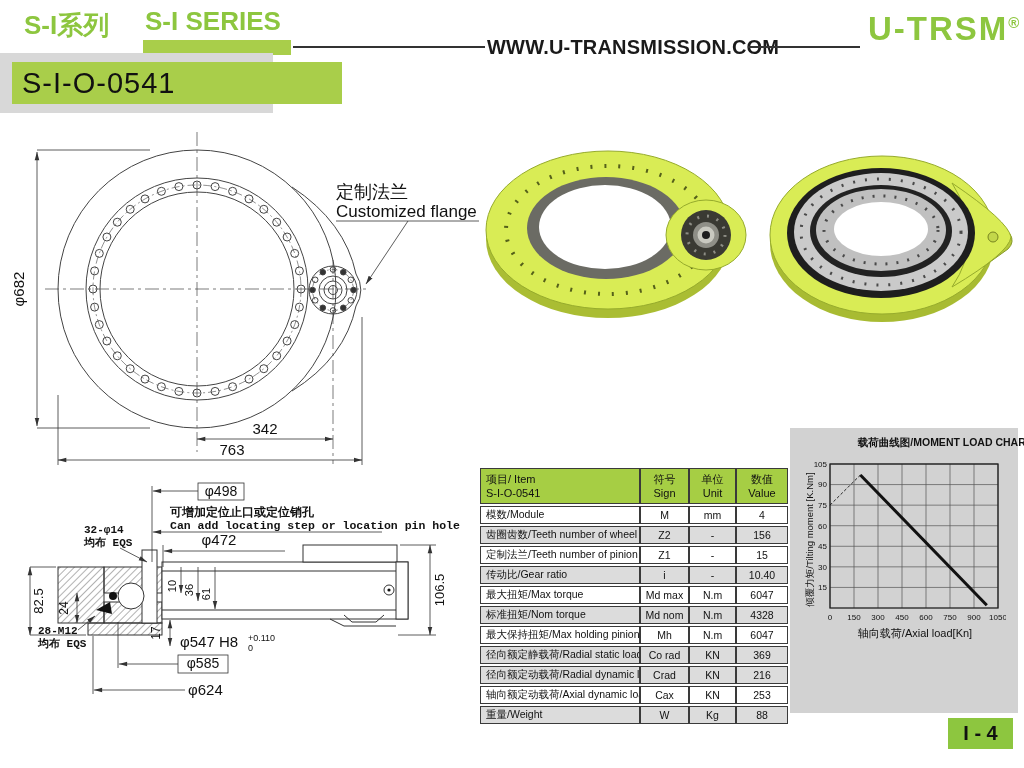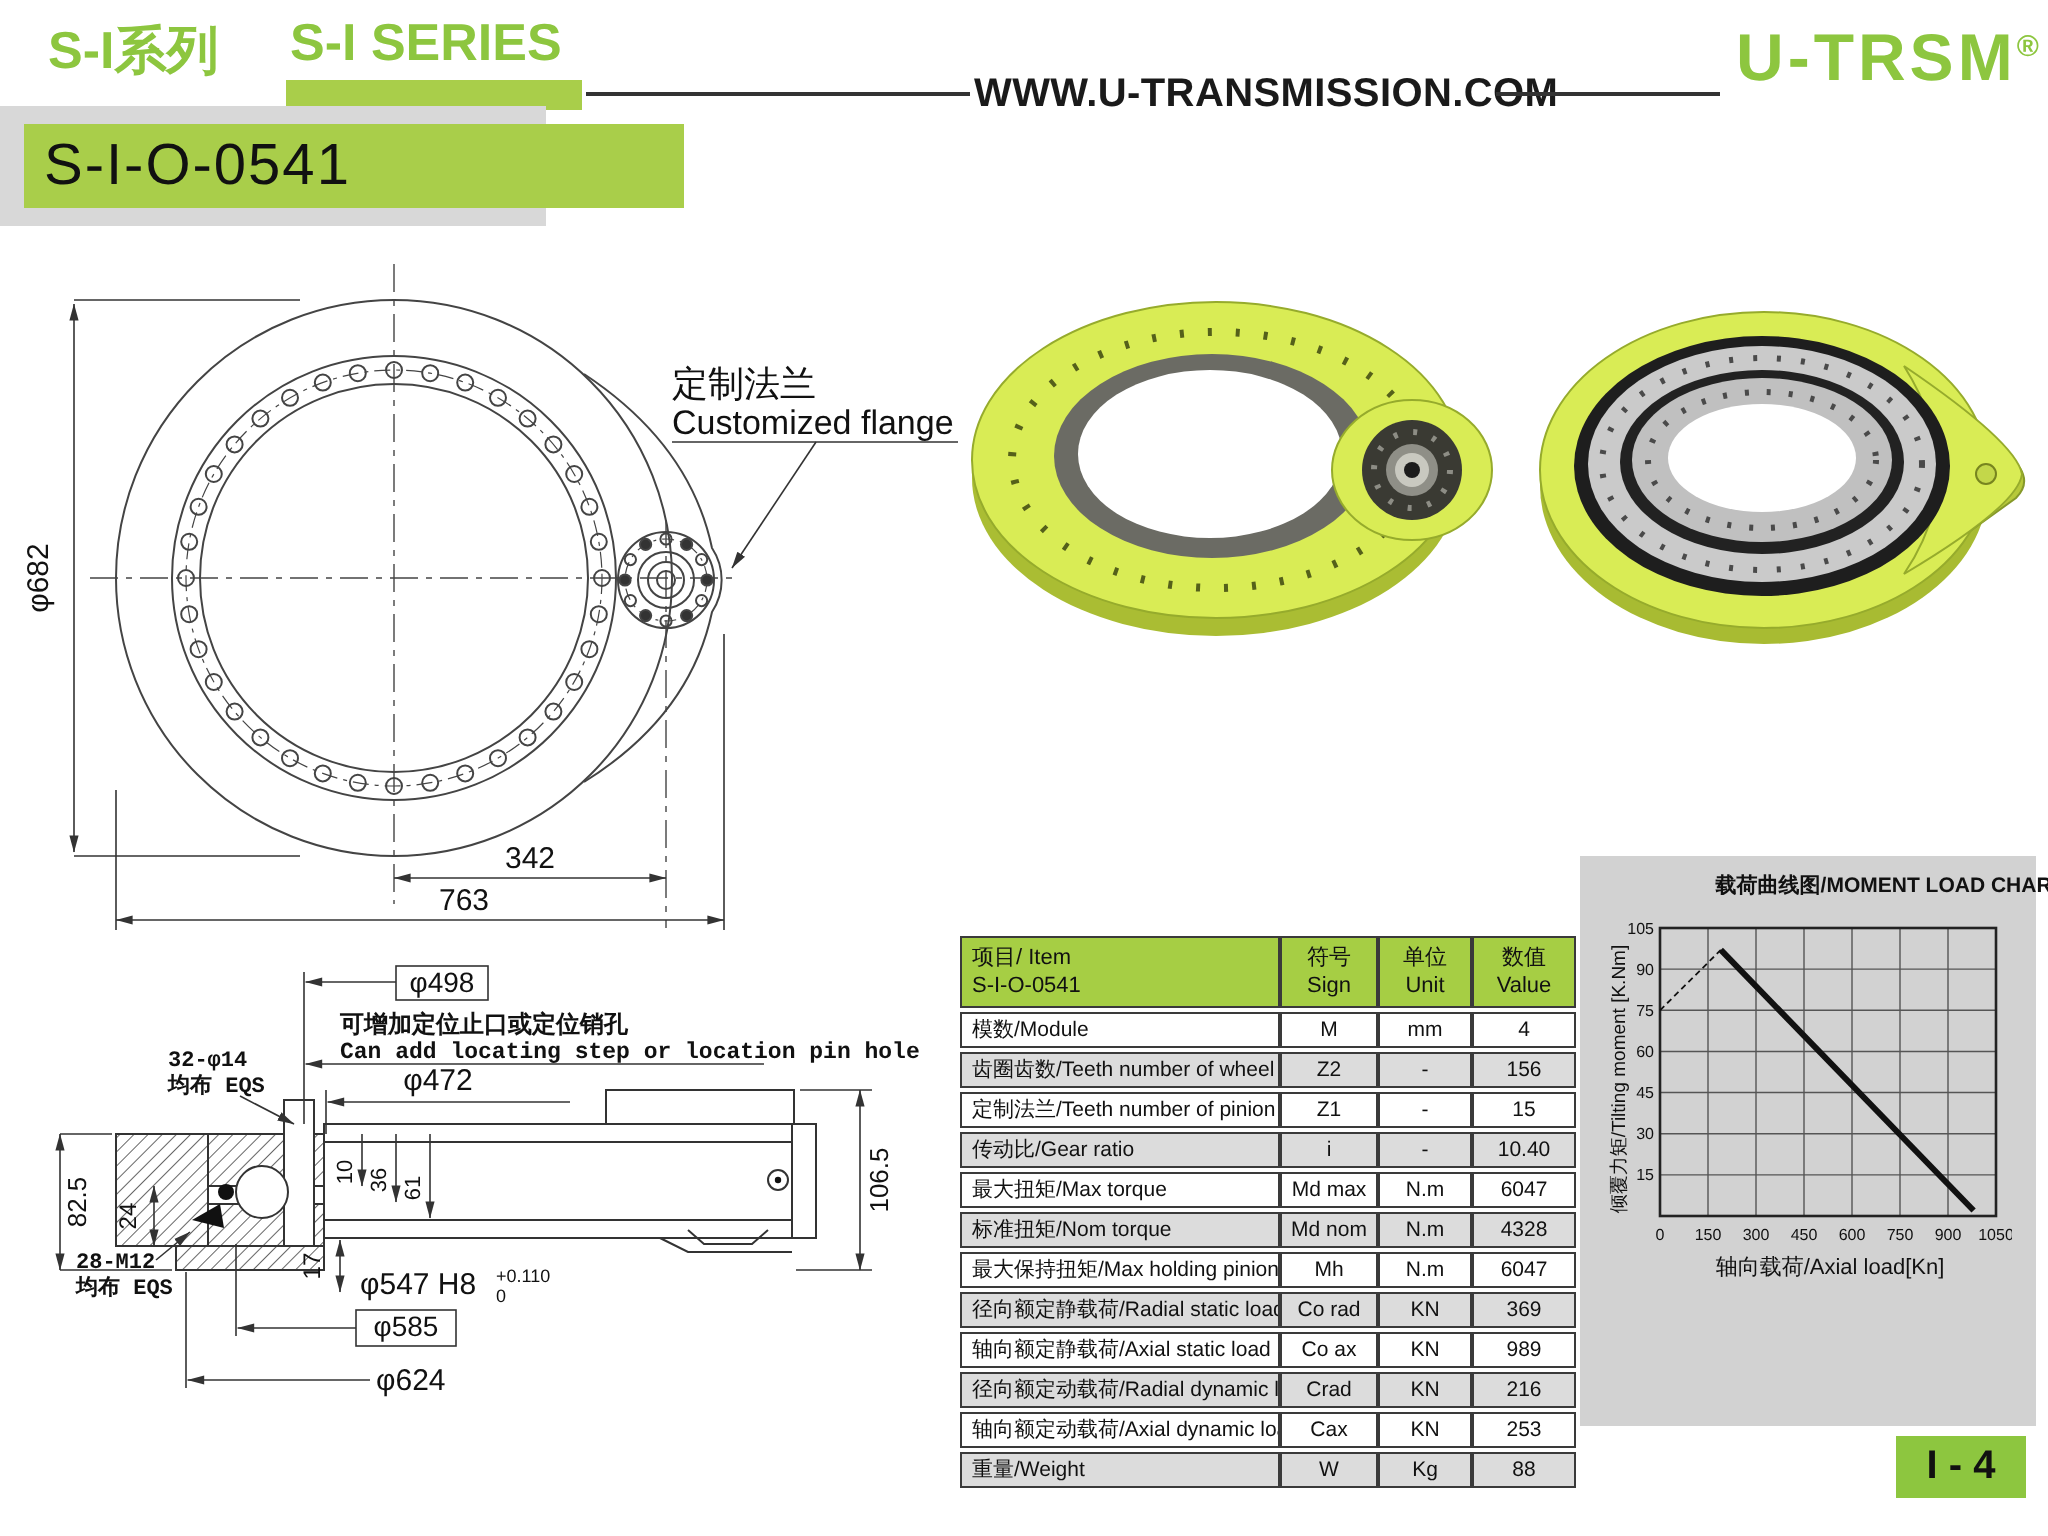--- a/index.html
+++ b/index.html
@@ -345,26 +345,20 @@
           <td>Mh</td>
           <td>N.m</td>
           <td>6047</td>
         </tr>
         <tr class="alt">
           <td class="item-col">径向额定静载荷/Radial static load</td>
           <td>Co rad</td>
           <td>KN</td>
           <td>369</td>
         </tr>
-        <tr>
-          <td class="item-col">轴向额定静载荷/Axial static load</td>
-          <td>Co ax</td>
-          <td>KN</td>
-          <td>989</td>
-        </tr>
         <tr class="alt">
           <td class="item-col">径向额定动载荷/Radial dynamic load</td>
           <td>Crad</td>
           <td>KN</td>
           <td>216</td>
         </tr>
         <tr>
           <td class="item-col">轴向额定动载荷/Axial dynamic load</td>
           <td>Cax</td>
           <td>KN</td>

